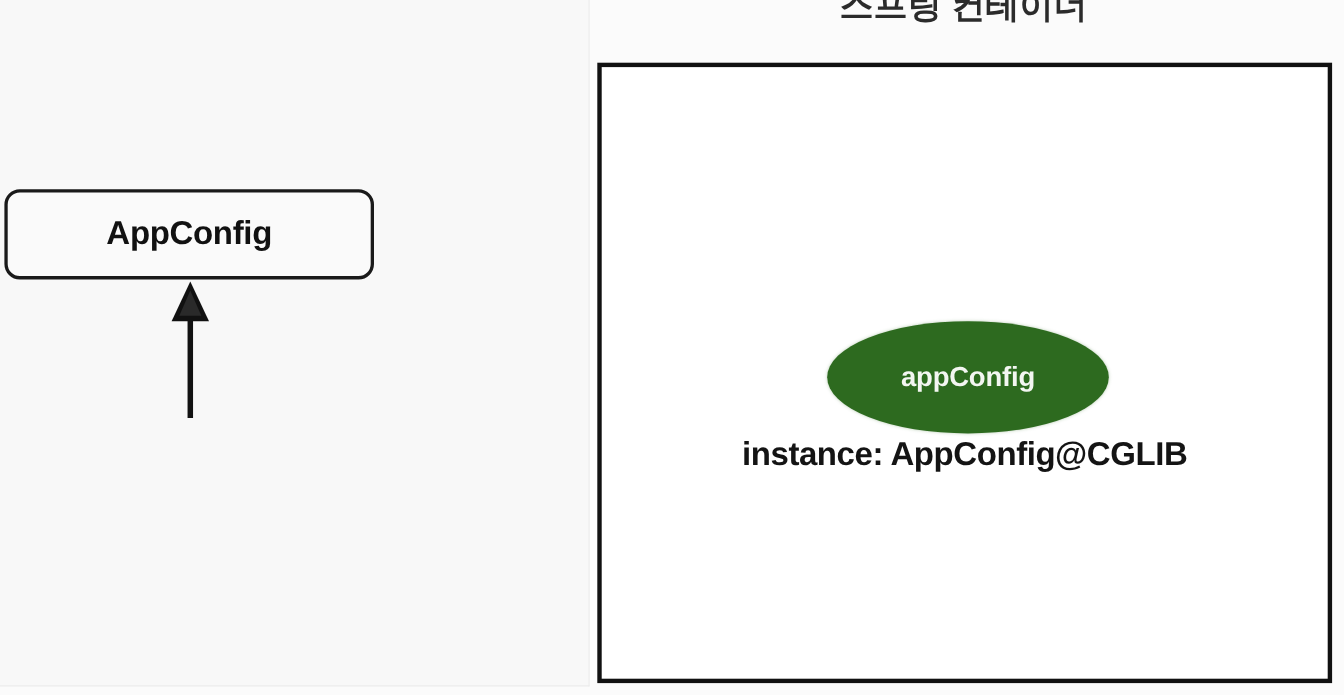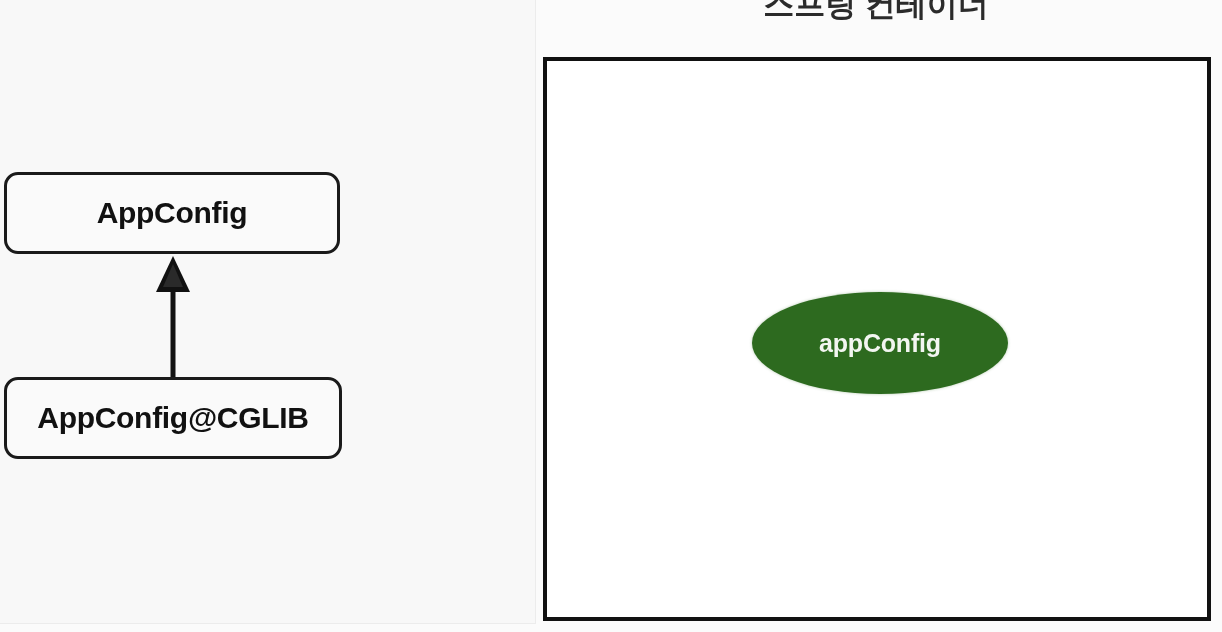--- a/index.html
+++ b/index.html
@@ -137,30 +137,28 @@
     </div>
 
     <div class="arrow-wrap">
       <svg width="48" height="126" viewBox="0 0 48 126" xmlns="http://www.w3.org/2000/svg">
         <line x1="23" y1="126" x2="23" y2="30" stroke="#121212" stroke-width="5"></line>
         <polygon points="23,2 40,38 6,38" fill="#111111"></polygon>
         <polygon points="23,10 33,33 13,33" fill="#2a2a2a"></polygon>
       </svg>
     </div>
 
-    <div class="class-box child">
-      <span>AppConfig@CGLIB</span>
-    </div>
 
   </div>
 
   <div class="container-title">스프링 컨테이너</div>
 
   <div class="container-box">
 
     <div class="bean-ellipse">
       <span>appConfig</span>
     </div>
 
+    <div class="bean-instance-label">instance: AppConfig@CGLIB</div>
 
   </div>
 
 </div>
 
 </body></html>

